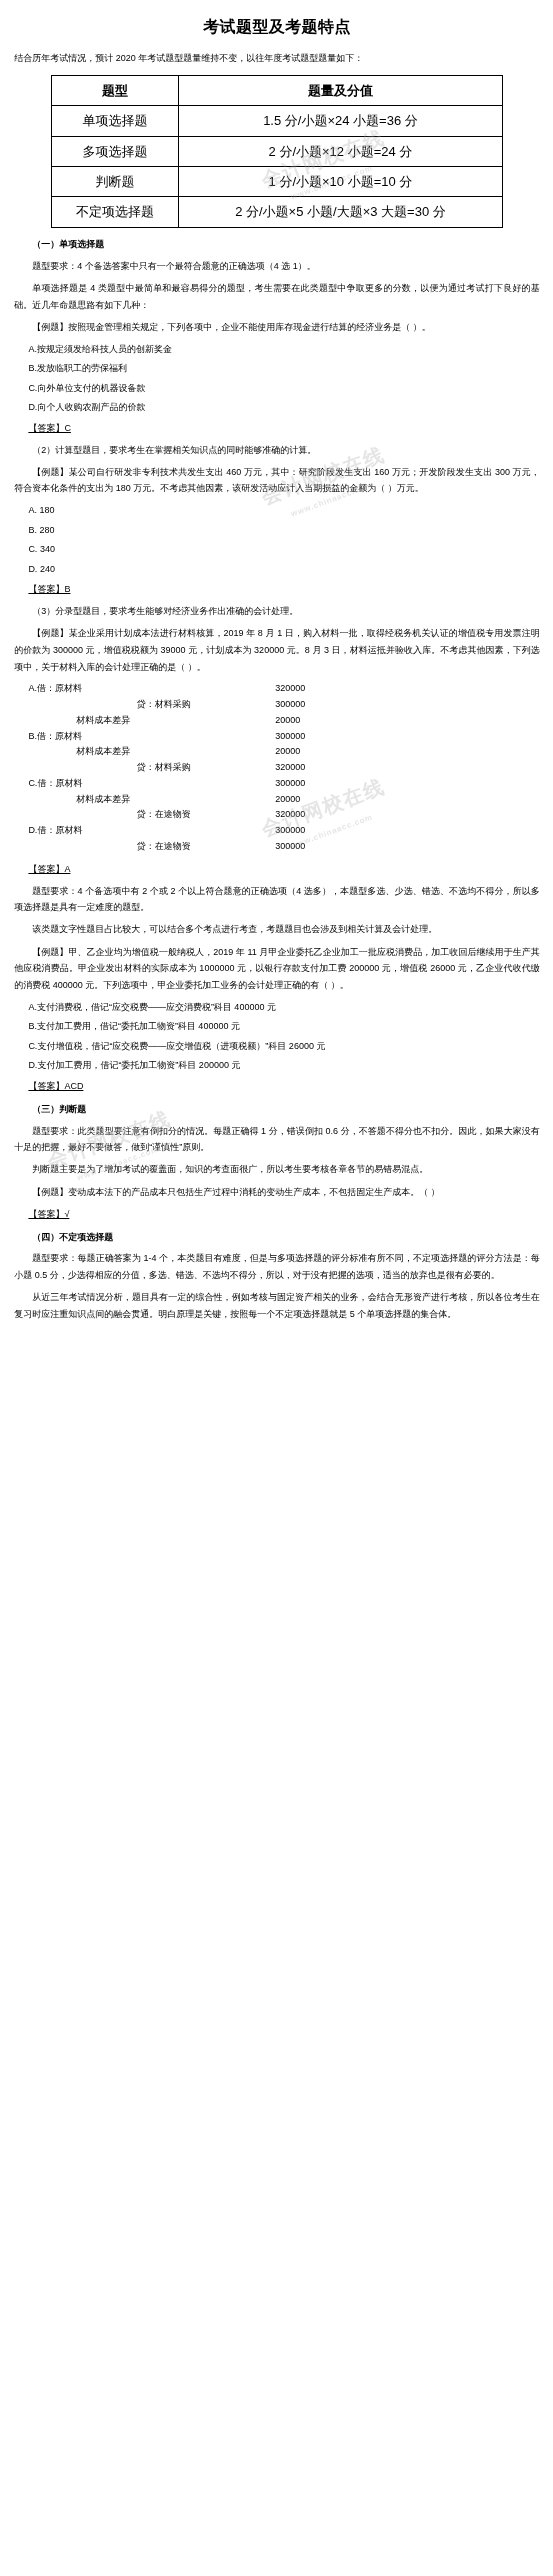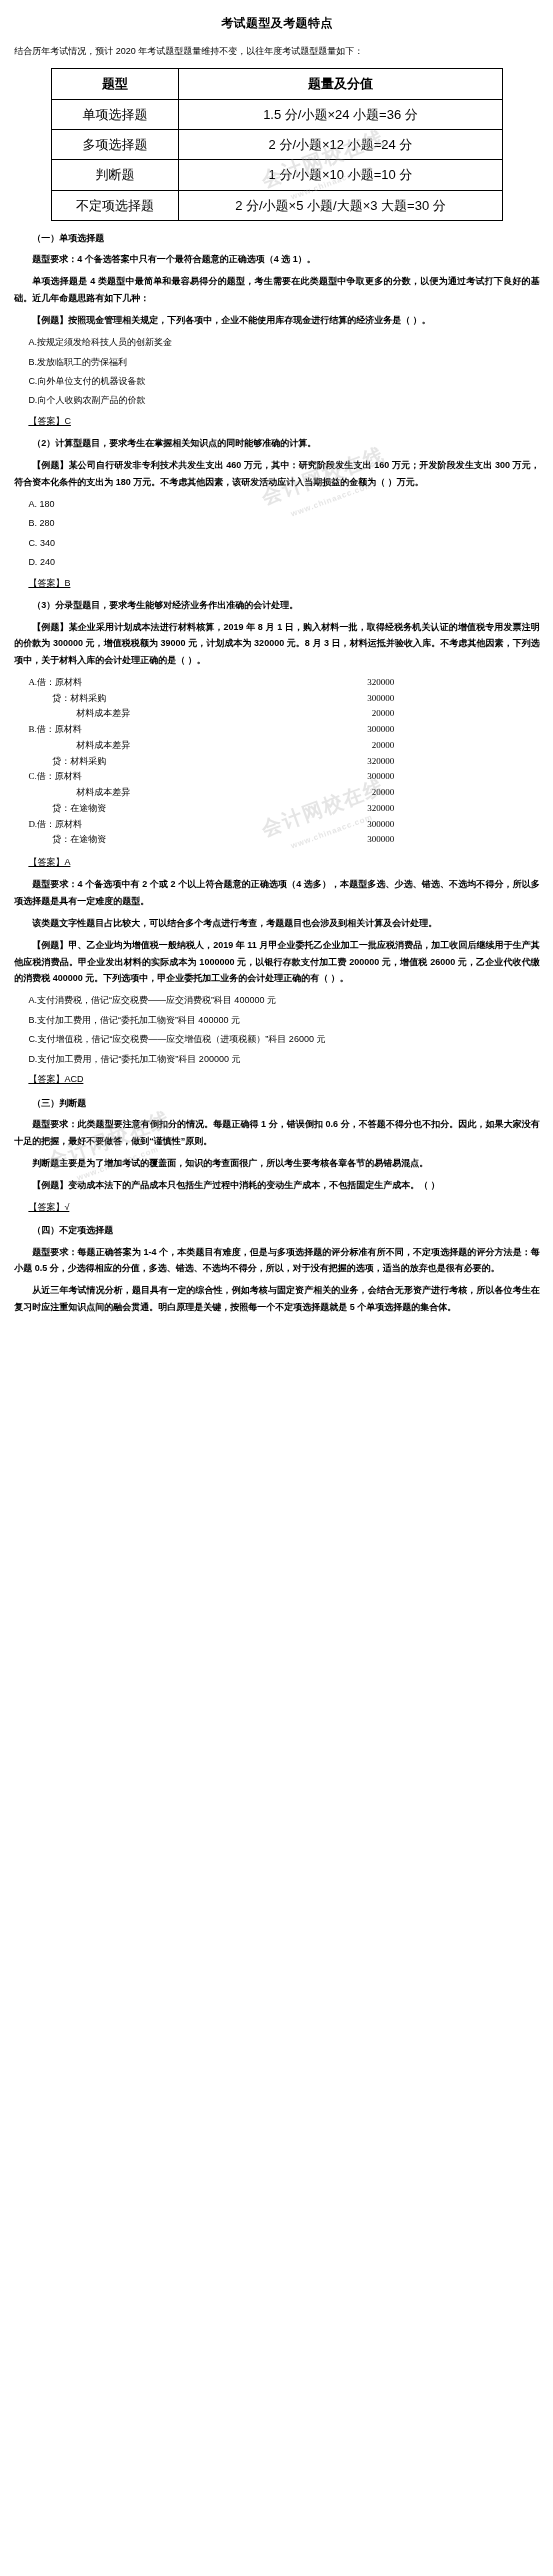--- a/index.html
+++ b/index.html
@@ -17,33 +17,32 @@
   .page {
     width: 554px;
     box-sizing: border-box;
     padding: 11px 14.2px 24px 14.2px;
     position: relative;
     overflow: hidden;
   }
   .doc-title {
     text-align: center;
     font-weight: bold;
-    font-size: 12px;
+    font-size: 16px;
     margin: 3.2px 0 9.5px 0;
     letter-spacing: 0.4px;
   }
   p.para {
     margin: 5.5px 0;
     text-align: justify;
     text-justify: inter-ideograph;
     line-height: 1.85;
   }
   p.indent {
     text-indent: 2em;
-    font-weight: bold;
   }
   table.qtable {
     border-collapse: collapse;
     width: 86%;
     margin: 8px auto 9.5px auto;
     font-size: 13px;
   }
   table.qtable td, table.qtable th {
     border: 0.8px solid #000000;
     text-align: center;
@@ -60,36 +59,35 @@
     margin: 3.2px 0 3.2px 0;
     line-height: 1.8;
   }
   .ans {
     margin: 4.7px 0;
     line-height: 1.8;
     text-decoration: underline;
   }
   .entry-block {
     margin: 6.3px 0 6.3px 0;
-    font-family: Liberation Serif, serif;
   }
   .entry-row {
     display: flex;
     line-height: 1.75;
   }
   .entry-row .ename {
     width: 261px;
     box-sizing: border-box;
   }
   .entry-row .eamt {
     width: 119px;
-    text-align: right;
+    text-align: left;
   }
   .i0 { padding-left: 14.2px; }
-  .i1 { padding-left: 38px; }
+  .i1 { padding-left: 38px; text-align: center; }
   .i2 { padding-left: 62px; }
   .sec-head {
     margin: 8px 0 4.7px 0;
     text-indent: 2em;
     font-weight: bold;
   }
   
   .wm {
     position: absolute;
     color: rgba(170,170,170,0.30);

